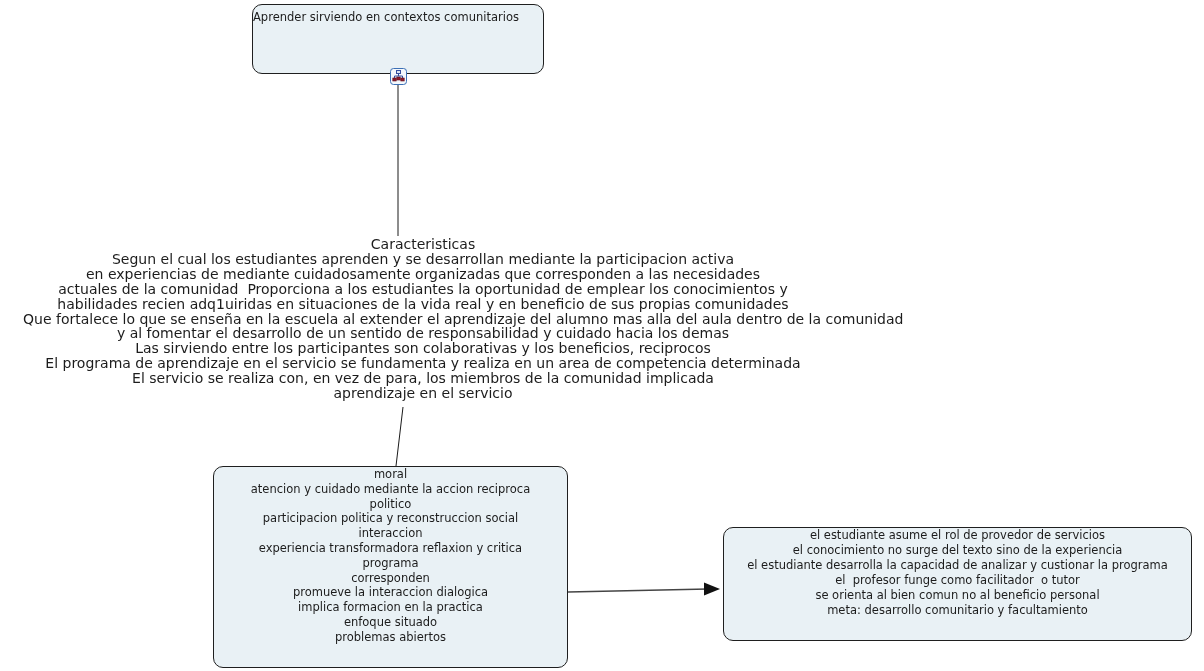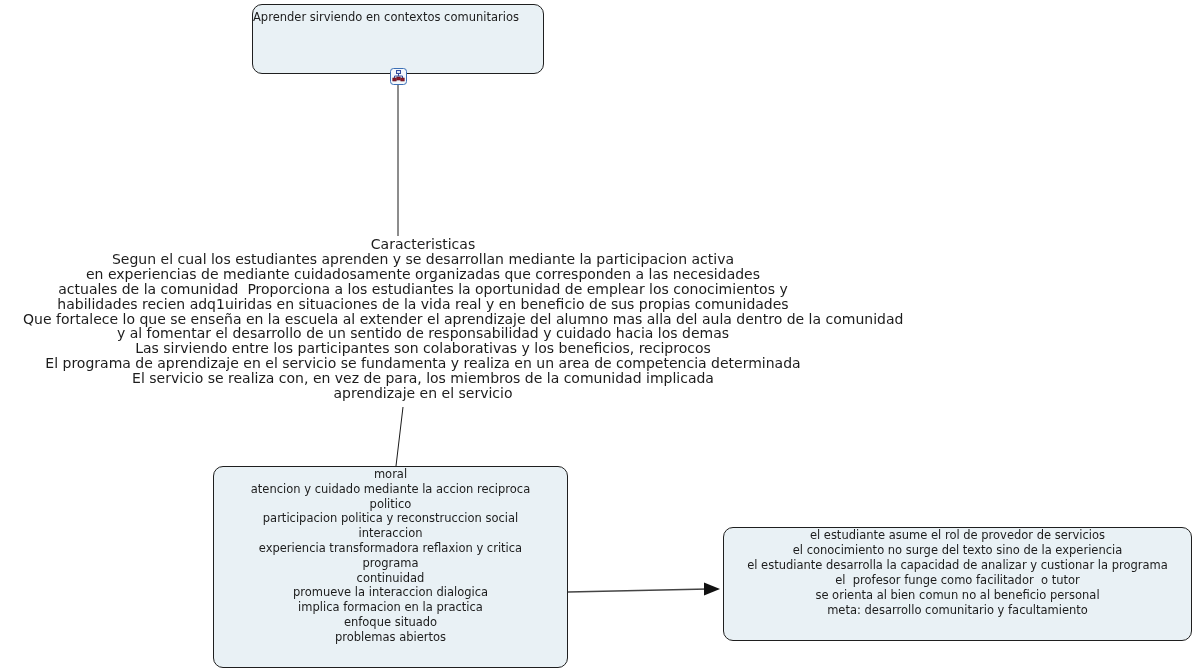--- a/index.html
+++ b/index.html
@@ -98,21 +98,21 @@
     </div>
 
   <div id="left-concept" class="concept textlines">
       <div>moral</div>
       <div>atencion y cuidado mediante la accion reciproca</div>
       <div>politico</div>
       <div>participacion politica y reconstruccion social</div>
       <div>interaccion</div>
       <div>experiencia transformadora reflaxion y critica</div>
       <div>programa</div>
-      <div>continuidad</div>
+      <div>corresponden</div>
       <div>promueve la interaccion dialogica</div>
       <div>implica formacion en la practica</div>
       <div>enfoque situado</div>
       <div>problemas abiertos</div>
     </div>
 
   <div id="right-concept" class="concept textlines">
       <div>el estudiante asume el rol de provedor de servicios</div>
       <div>el conocimiento no surge del texto sino de la experiencia</div>
       <div>el estudiante desarrolla la capacidad de analizar y custionar la programa</div>

